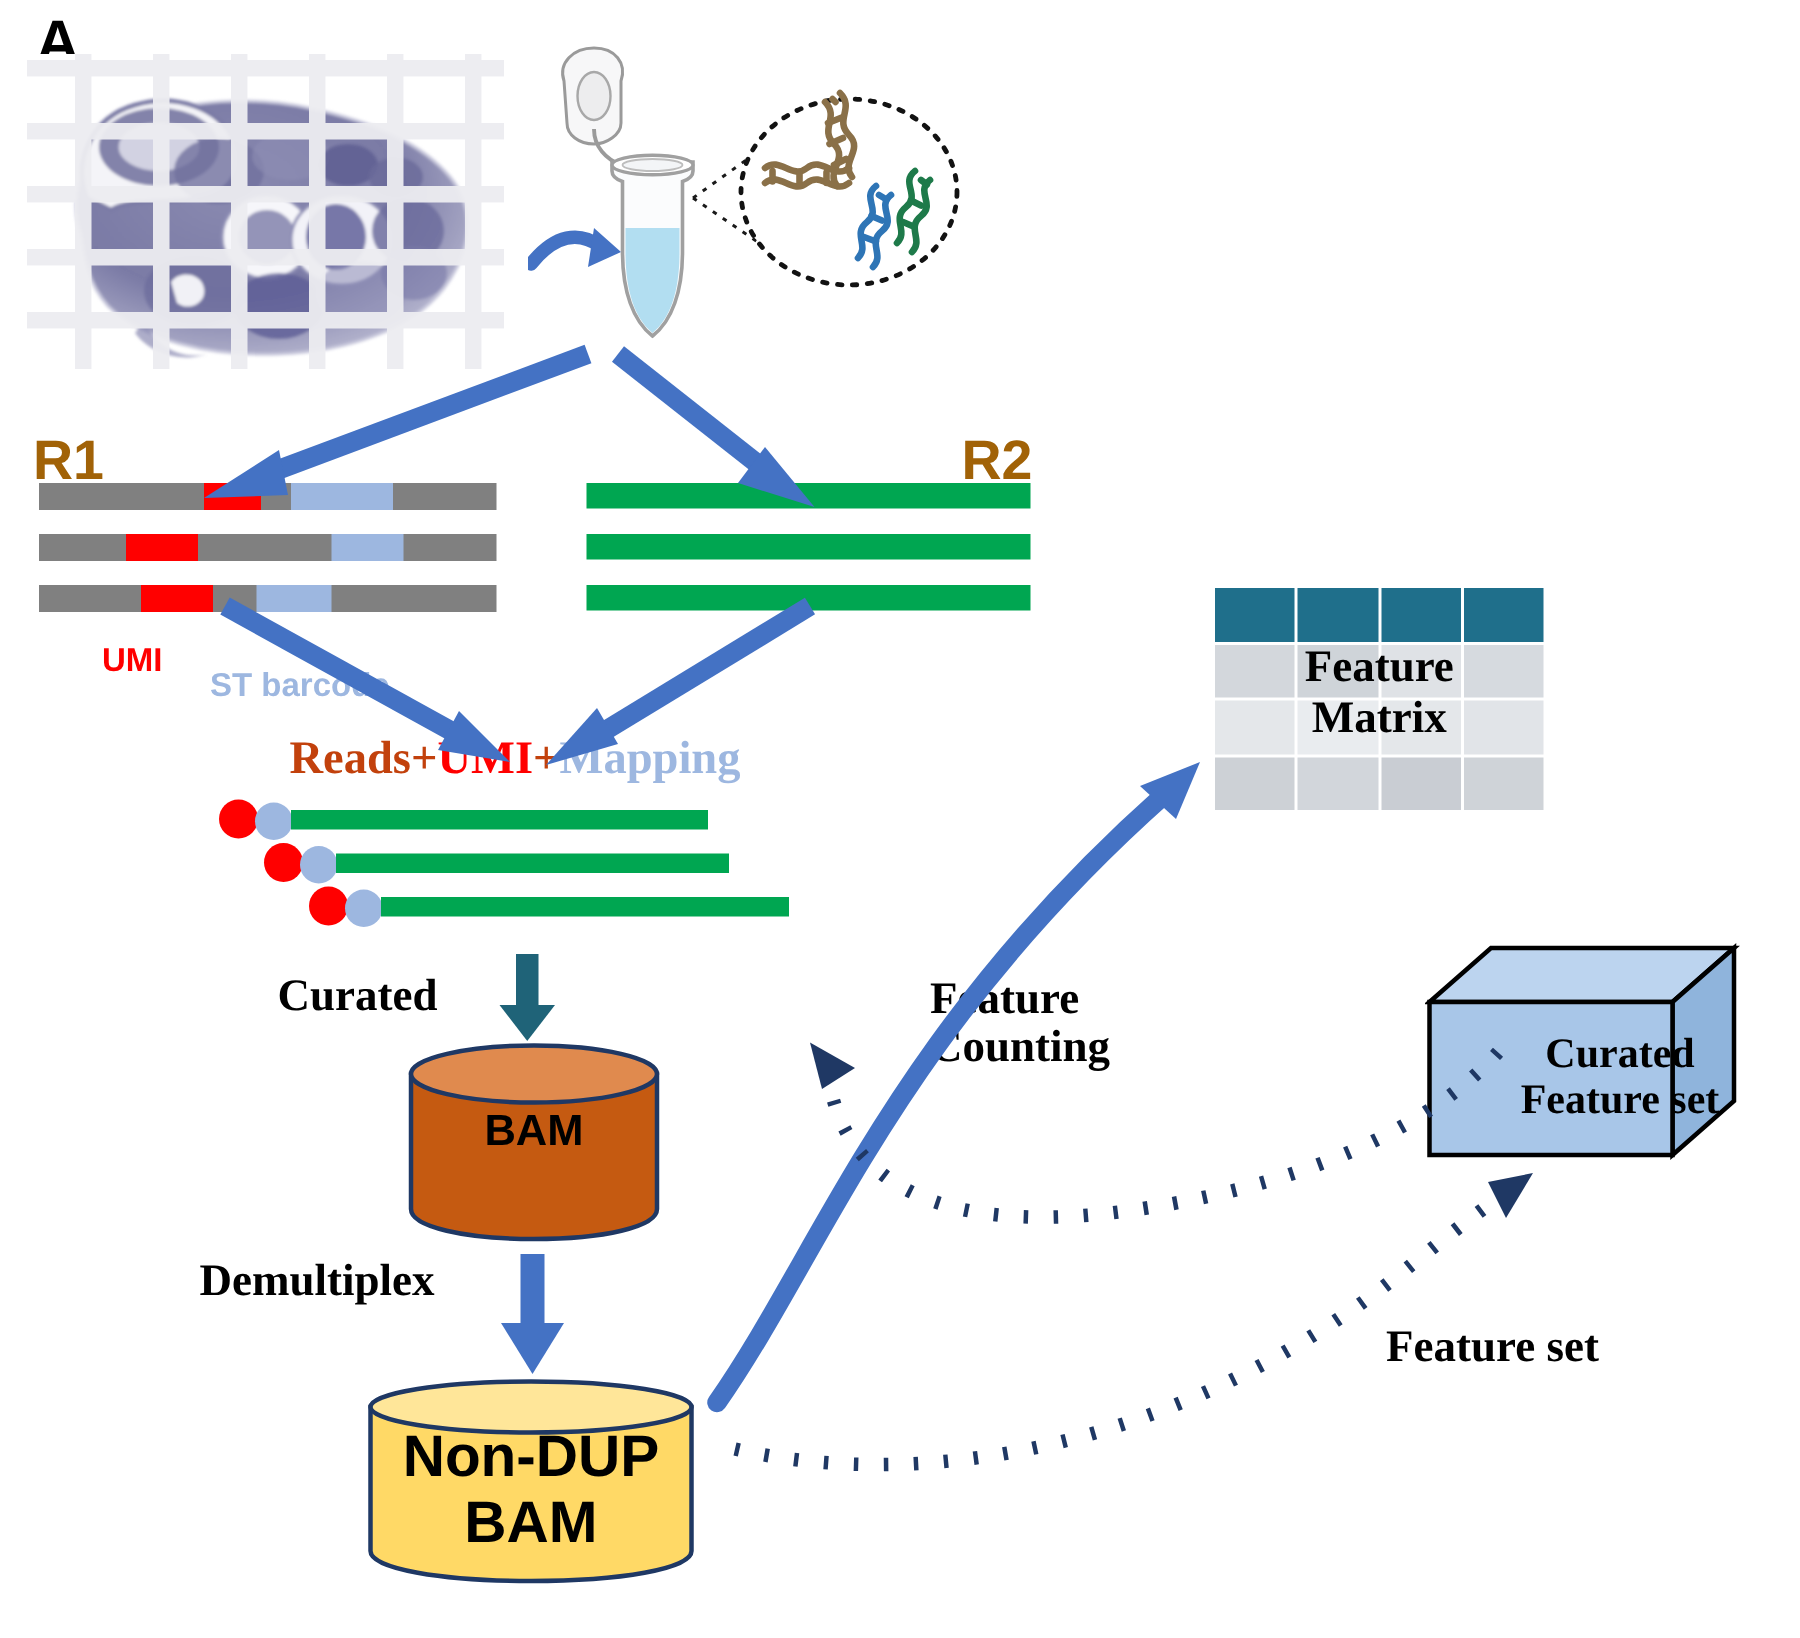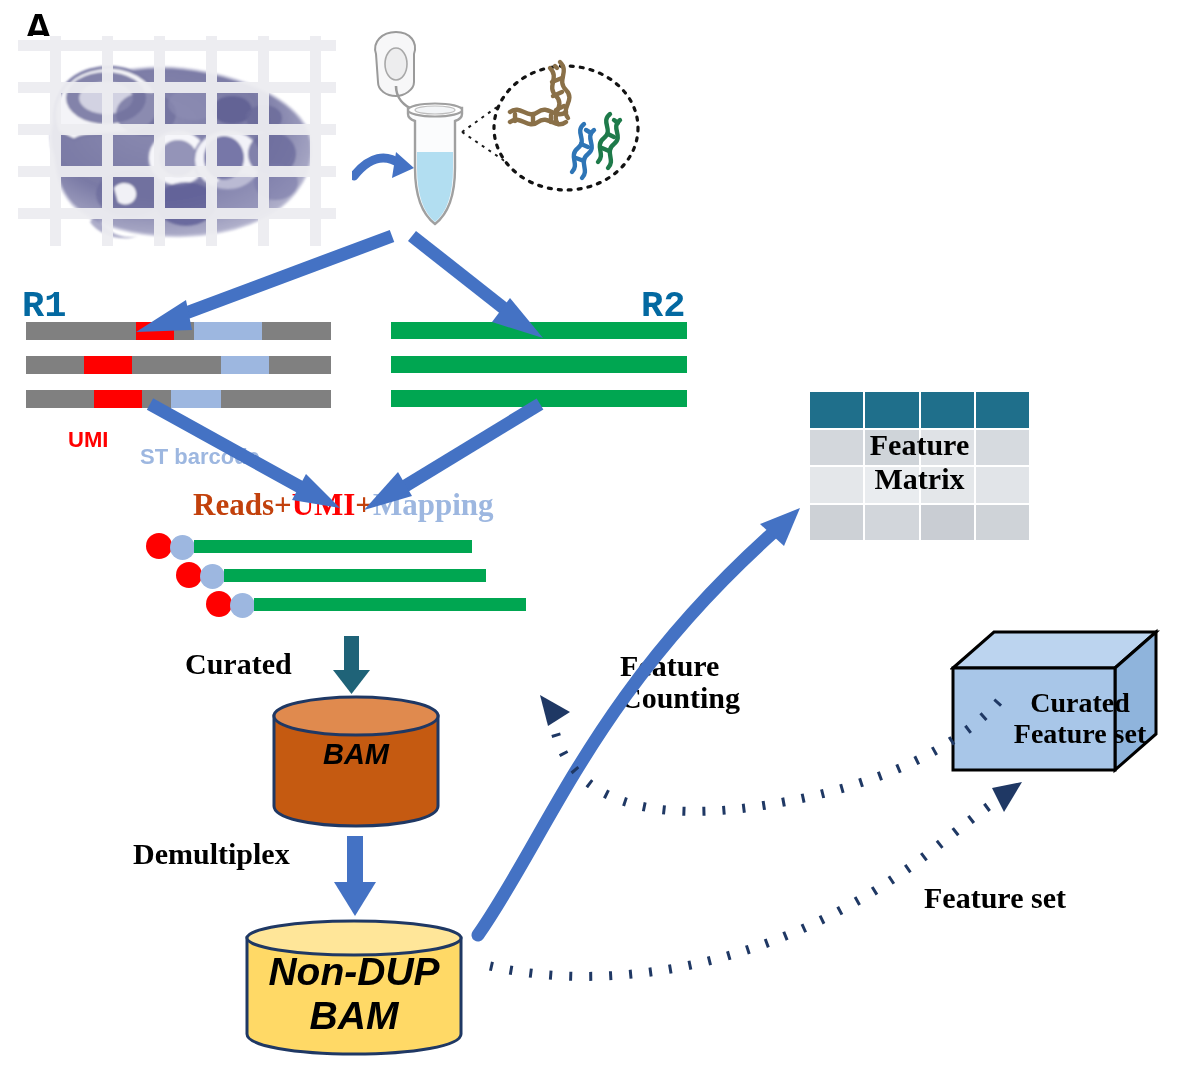--- a/index.html
+++ b/index.html
@@ -42,24 +42,24 @@
 
   
   #arrows-svg {
     left: 0; top: 0;
     width: 1200px; height: 1092px;
     pointer-events: none;
   }
 
   
   .read-label {
-    font-family: Liberation Mono, monospace;
+    font-family: Liberation Sans, sans-serif;
     font-weight: bold;
     font-size: 37px;
-    color: #0369a1;
+    color: #a16207;
     line-height: 1;
   }
   #label-r1 { left: 22px; top: 288px; }
   #label-r2 { left: 641px; top: 288px; }
 
   
   .r1-bar {
     height: 18px;
     background: #808080;
   }
@@ -150,21 +150,20 @@
   .cyl { position: absolute; }
   .cyl svg { display: block; }
   .cyl-text {
     position: absolute;
     width: 100%;
     text-align: center;
     font-family: "Liberation Sans", sans-serif;
     font-weight: bold;
     color: #000000;
     line-height: 1.12;
-    font-style: italic;
   }
   #cyl-bam { left: 270px; top: 694px; width: 172px; height: 135px; }
   #cyl-bam .cyl-text { top: 44px; font-size: 29px; }
   #cyl-nondup { left: 243px; top: 918px; width: 222px; height: 140px; }
   #cyl-nondup .cyl-text { top: 32px; font-size: 39px; }
 
   
   #feature-matrix {
     left: 810px; top: 392px;
     width: 219px; height: 148px;

